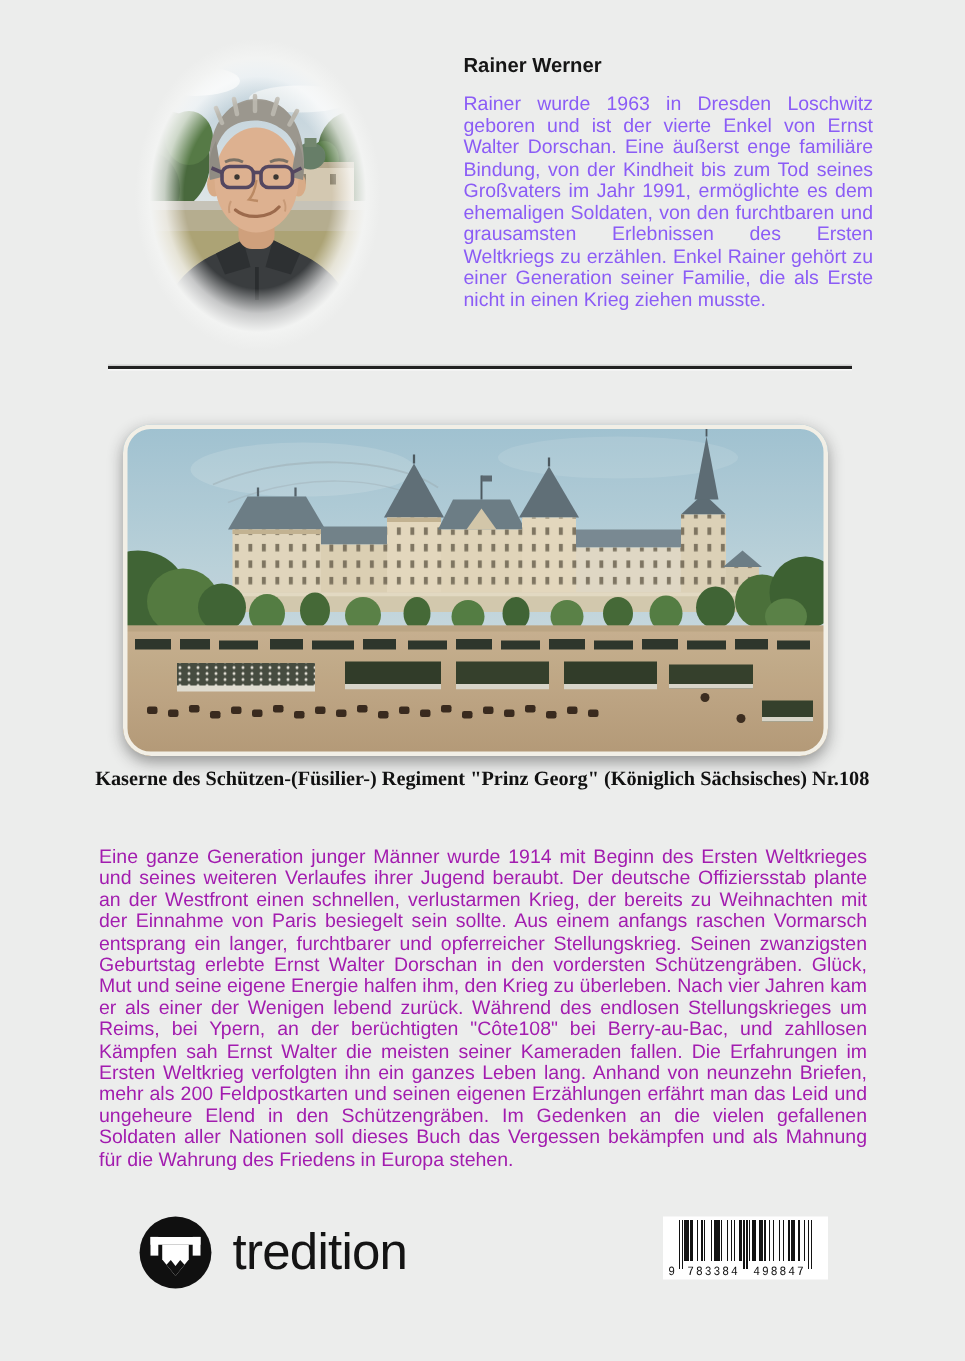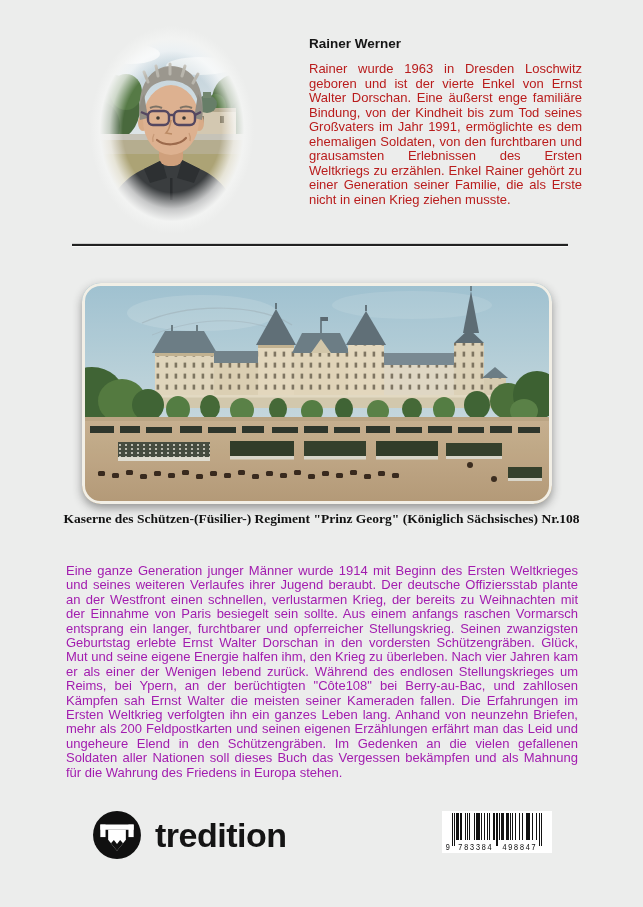--- a/index.html
+++ b/index.html
@@ -10,21 +10,21 @@
     color:#1c1c1c;
     position:relative;
     overflow:hidden;
   }
   .page{position:absolute;inset:0;}
 
   
   .portrait{position:absolute;left:90px;top:26px;width:164px;height:208px;}
   .author-info{position:absolute;left:309px;top:36px;width:273px;}
   .author-name{font-size:13.5px;font-weight:bold;margin:0 0 11px 0;color:#161616;}
-  .author-bio{font-size:13px;line-height:14.5px;text-align:justify;margin:0;color:#b91c1c;}
+  .author-bio{font-size:13px;line-height:14.5px;text-align:justify;margin:0;color:#8b5cf6;}
 
   
   .divider{position:absolute;left:72px;top:244px;width:496px;height:2px;
     background:#222;box-shadow:0 1px 0 rgba(255,255,255,.7), 0 -1px 0 rgba(0,0,0,.12);}
 
   
   .postcard{
     position:absolute;left:82px;top:283px;width:470px;height:221px;
     border-radius:19px;overflow:hidden;
     box-shadow:0 4px 10px rgba(40,40,40,.45), 0 0 0 2px #f1eee5 inset;
@@ -41,21 +41,21 @@
 
   
   .synopsis{
     position:absolute;left:66px;top:564px;width:512px;
     font-size:13px;line-height:14.4px;text-align:justify;color:#a21caf;margin:0;
   }
 
   
   .publisher{position:absolute;left:92px;top:810px;display:flex;align-items:center;gap:13px;}
   .logo-icon{width:50px;height:50px;flex:0 0 auto;}
-  .wordmark{font-size:34px;font-weight:bold;letter-spacing:-0.5px;color:#141414;line-height:50px;}
+  .wordmark{font-size:34px;font-weight:normal;letter-spacing:-0.5px;color:#141414;line-height:50px;}
 
   .barcode{
     position:absolute;left:442px;top:811px;width:110px;height:42px;
     background:#ffffff;box-sizing:border-box;padding:2px 3px 1px 3px;
   }
   .barcode svg{display:block;width:100%;height:100%;}
 </style>
 </head>
 <body>
 

